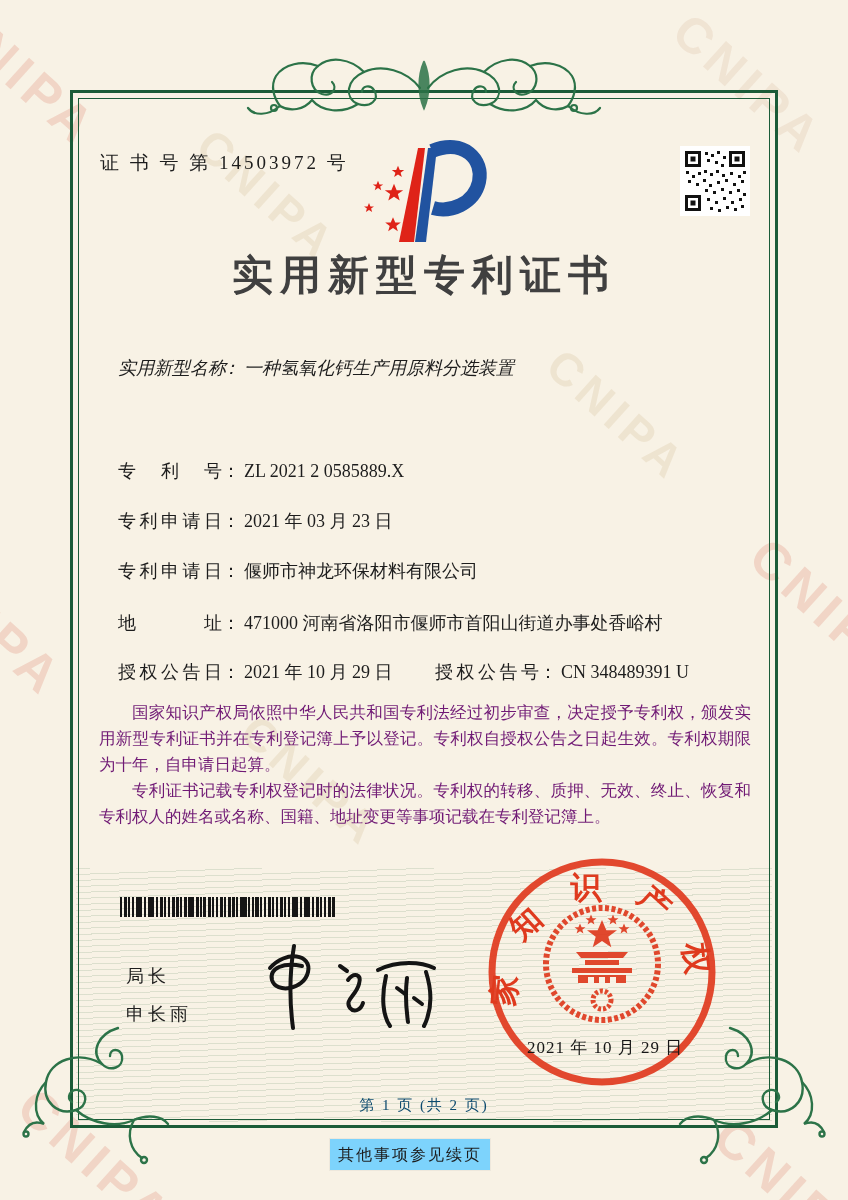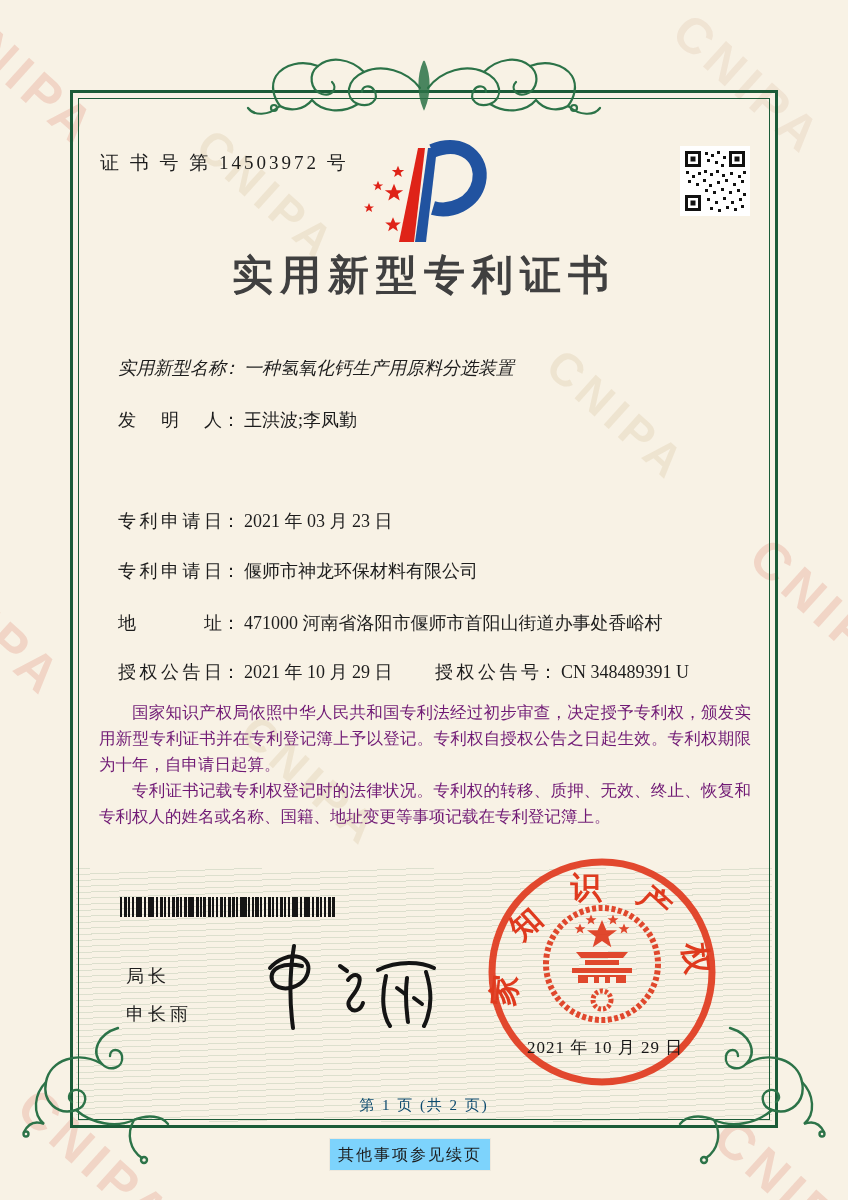--- a/index.html
+++ b/index.html
@@ -180,22 +180,22 @@
       <rect x="54" y="62" width="3" height="3"></rect>
         <rect x="61" y="59" width="3" height="3"></rect>
     </g>
   </svg>
 
   <div class="title">实用新型专利证书</div>
 
   <div class="row" style="top:356px;font-style:italic;">
     <span class="flabel">实用新型名称</span><span class="fcolon">：</span><span class="fvalue">一种氢氧化钙生产用原料分选装置</span>
   </div>
-  <div class="row" style="top:408px;">
-    <span class="flabel">发明人</span><span class="fcolon">：</span><span class="fvalue">王洪波;李凤勤</span>
+  <div class="row" style="top:459px;">
+    <span class="flabel">专利号</span><span class="fcolon">：</span><span class="fvalue">ZL 2021 2 0585889.X</span>
   </div>
   <div class="row" style="top:509px;">
     <span class="flabel">专利申请日</span><span class="fcolon">：</span><span class="fvalue">2021 年 03 月 23 日</span>
   </div>
   <div class="row" style="top:559px;">
     <span class="flabel">专利申请日</span><span class="fcolon">：</span><span class="fvalue">偃师市神龙环保材料有限公司</span>
   </div>
   <div class="row" style="top:611px;">
     <span class="flabel">地址</span><span class="fcolon">：</span><span class="fvalue">471000 河南省洛阳市偃师市首阳山街道办事处香峪村</span>
   </div>

